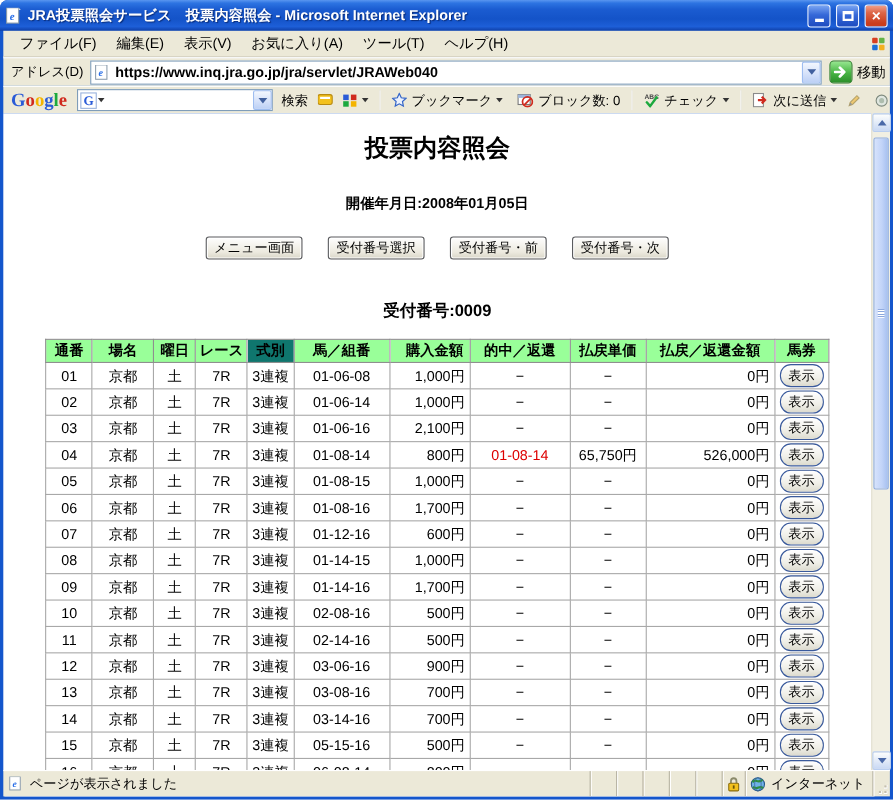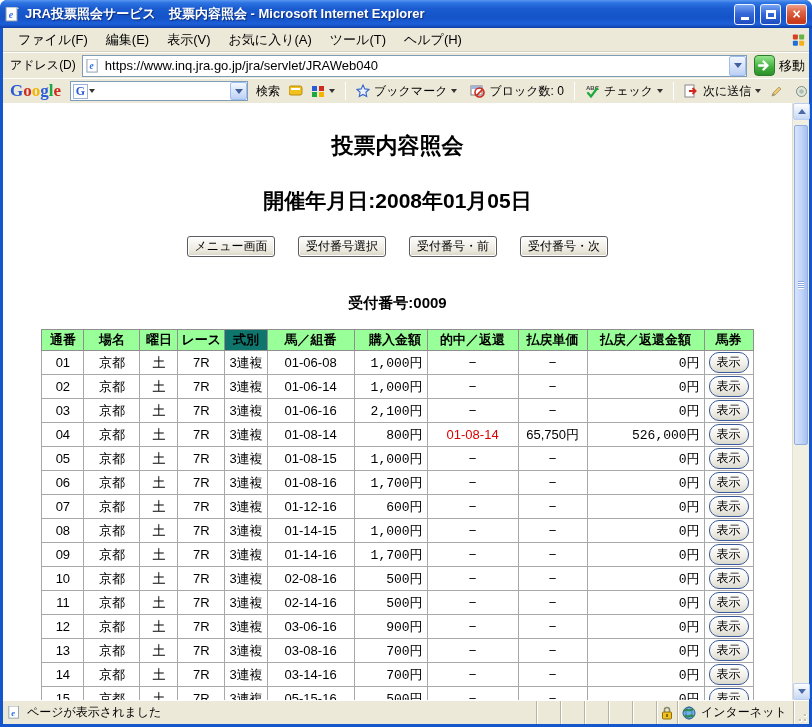--- a/index.html
+++ b/index.html
@@ -27,21 +27,21 @@
   
   .chrome { margin:0 3px; background:#ece9d8; }
   .menubar { height:24px; display:flex; align-items:center; border-bottom:1px solid #d6d2c2; padding-left:6px; }
   .menu-item { font-size:13px; padding:3px 9px; white-space:nowrap; }
   .winflag { margin-left:auto; margin-right:3px; }
 
   .addrbar { height:26px; display:flex; align-items:center; padding:2px 4px; border-top:1px solid #fff; }
   .addr-label { font-size:12px; padding:0 6px 0 3px; white-space:nowrap; }
   .addr-combo { flex:1; height:22px; background:#fff; border:1px solid #7f9db9;
     display:flex; align-items:center; padding-left:3px; }
-  .addr-url { flex:1; font-size:13px; padding-left:4px; white-space:nowrap; overflow:hidden; }
+  .addr-url { flex:1; font-size:13px; padding-left:4px; white-space:nowrap; overflow:hidden;font-weight:bold; }
   .combo-drop { width:17px; height:20px; flex:none; margin-right:0;
     background:linear-gradient(180deg,#f3f7fe 0%,#d6e2fa 55%,#bcd0f5 100%);
     border:1px solid #9ebdf0; border-radius:2px;
     display:flex; align-items:center; justify-content:center; }
   .tri-down { width:0; height:0; border-left:4px solid transparent;
     border-right:4px solid transparent; border-top:5px solid #41609e; }
   .go-group { display:flex; align-items:center; gap:4px; margin-left:7px; font-size:13px; white-space:nowrap; }
   .go-btn { width:21px; height:21px; border-radius:4px; border:1px solid #2a7d2a;
     background:linear-gradient(180deg,#95e68f 0%,#46b342 55%,#2c8f2a 100%);
     display:flex; align-items:center; justify-content:center; }
@@ -62,35 +62,35 @@
   .gsep { width:1px; height:18px; background:#c9c5b4; border-right:1px solid #fff; margin:0 2px; flex:none; }
   .tri-sm { width:0; height:0; border-left:3px solid transparent; border-right:3px solid transparent;
     border-top:4px solid #333; }
   .icon16 { width:15px; height:15px; flex:none; display:inline-flex; align-items:center; justify-content:center; }
   .pen-dim { opacity:.55; }
   .gspacer { flex:1; }
 
   
   .content-row { flex:1; min-height:0; display:flex; margin:0 3px; background:#fff; }
   .page { flex:1; overflow:hidden; text-align:center; }
-  .page-title { font-size:22px; font-weight:bold; margin-top:28px; }
-  .date-line { font-size:21px; font-weight:bold; margin-top:26px; }
+  .page-title { font-size:22px; font-weight:bold; margin-top:17px; }
+  .date-line { font-size:13px; font-weight:bold; margin-top:26px; }
   .nav-row { margin-top:21px; display:flex; justify-content:center; gap:23px; }
   .nav-btn { width:88px; height:21px; font-size:12px; border:1px solid #5a5b5e; border-radius:3px;
     background:linear-gradient(180deg,#fefefe 0%,#ece9de 70%,#d9d6c8 100%);
     box-shadow:inset 0 0 0 1px #fff; font-family:inherit; }
   .receipt-line { font-size:15px; font-weight:bold; margin-top:37px; }
 
   table.bets { margin:16px auto 0; border-collapse:collapse; border:1px solid #7e7e7e;
     font-size:13px; table-layout:fixed; }
   table.bets th { border:1px solid #8f8f8f; font-weight:bold; height:21px; padding:1px 3px;
     white-space:nowrap; overflow:hidden; }
   table.bets td { border:1px solid #a8a8a8; height:23px; padding:1px 4px;
     white-space:nowrap; overflow:hidden; }
-  .al-c { text-align:center; } .al-r { text-align:right;font-family:Liberation Mono, monospace; }
+  .al-c { text-align:center; } .al-r { text-align:right; }
   .ticket-btn { font-size:12px; padding:1px 7px; border:1px solid #3a5a9c; border-radius:10px;
     background:linear-gradient(180deg,#ffffff 0%,#f0efe8 60%,#dcdace 100%); font-family:inherit; }
 
   
   .scrollbar { width:17px; flex:none; position:relative; background:#f1efe2; border-left:1px solid #e2dfd0; }
   .sb-btn { position:absolute; left:0; width:17px; height:17px;
     background:linear-gradient(180deg,#fdfefd 0%,#dde7f7 60%,#c8d8f4 100%);
     border:1px solid #b9cef0; border-radius:2px; display:flex; align-items:center; justify-content:center; }
   .sb-btn.up { top:0; } .sb-btn.down { bottom:0; }
   .chev-up { width:0; height:0; border-left:4px solid transparent; border-right:4px solid transparent;

